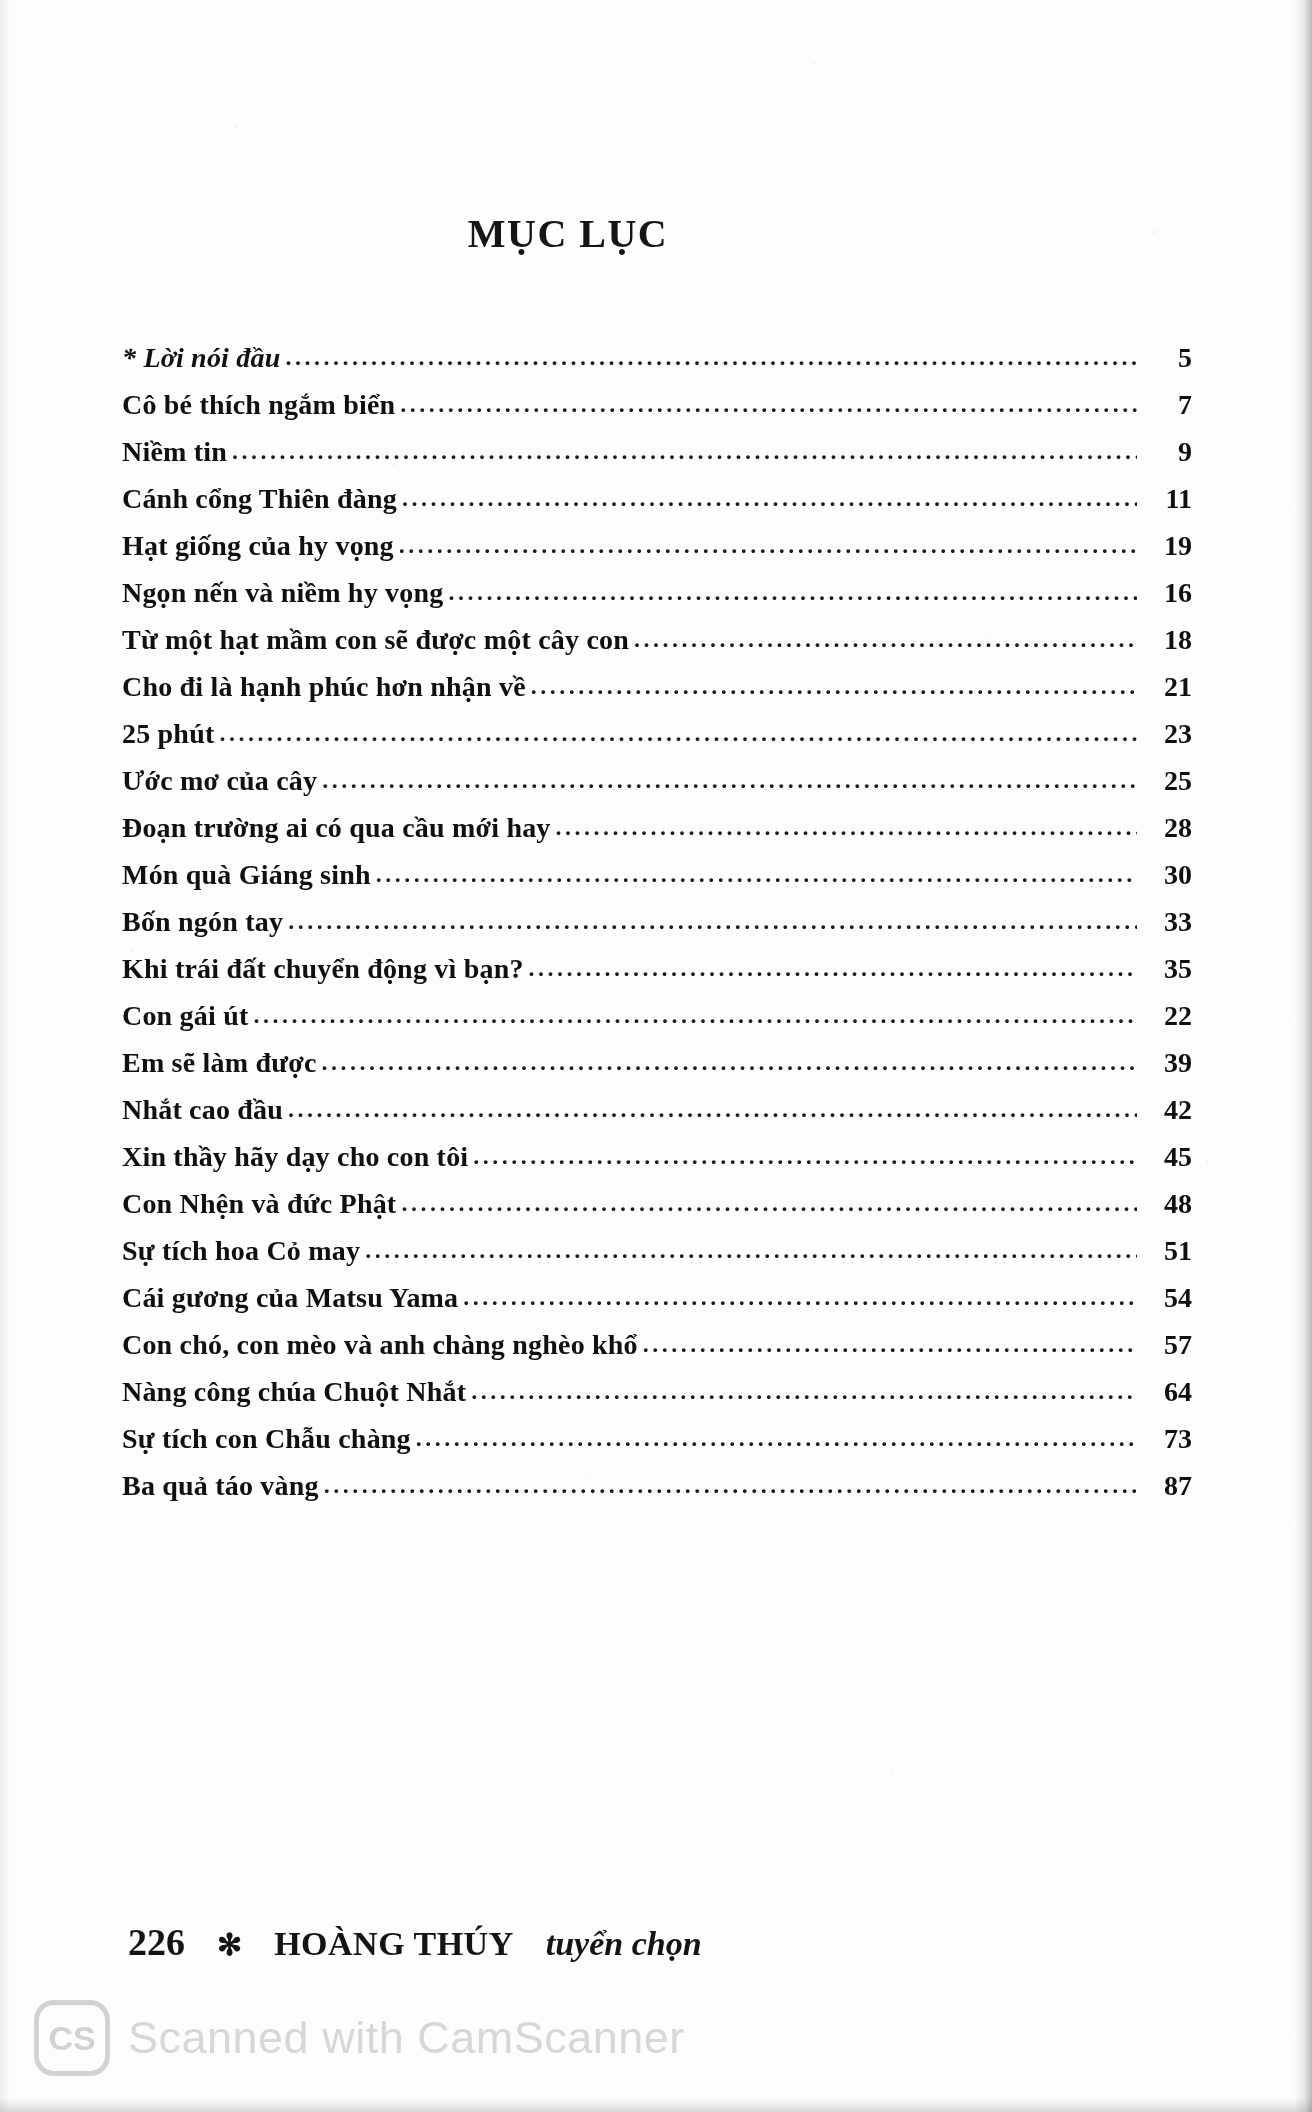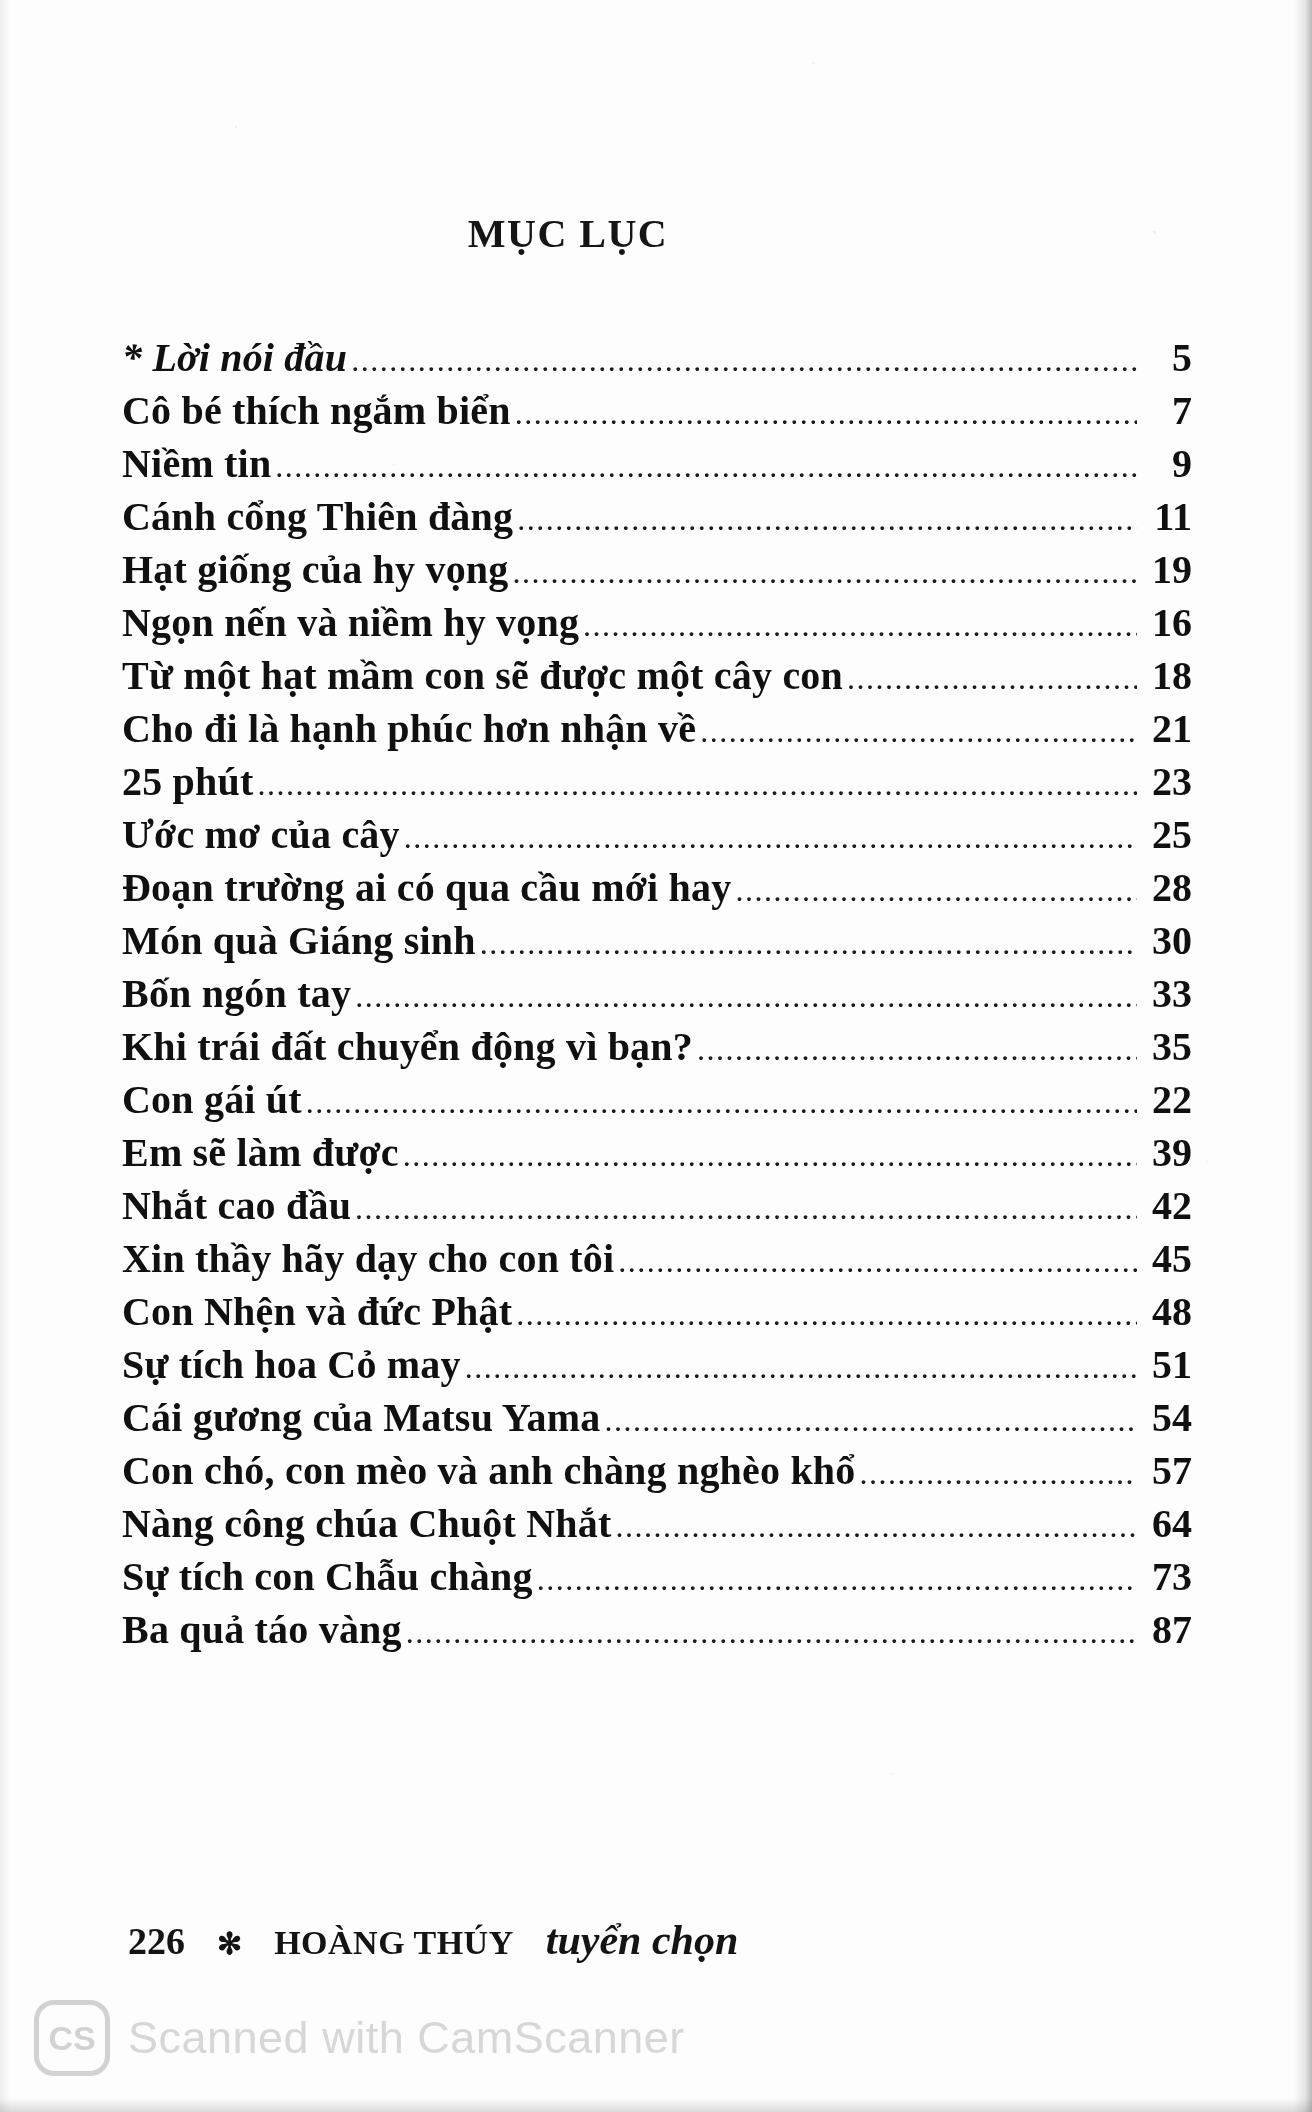--- a/index.html
+++ b/index.html
@@ -83,21 +83,21 @@
   .toc-list {
     position: absolute;
     left: 122px;
     top: 338px;
     width: 1070px;
   }
 
   .toc-entry {
     display: flex;
     align-items: flex-end;
-    font-size: 40px;
+    font-size: 28px;
     color: #101010;
     line-height: 1.0;
     margin-bottom: 13px;
     white-space: nowrap;
   }
 
   .toc-entry .label {
     font-weight: bold;
     letter-spacing: 0.2px;
     flex: 0 0 auto;
@@ -151,21 +151,21 @@
   .footer .star {
     font-size: 30px;
     font-weight: bold;
   }
   .footer .author {
     font-size: 34px;
     font-weight: bold;
     letter-spacing: 0.5px;
   }
   .footer .role {
-    font-size: 42px;
+    font-size: 34px;
     font-style: italic;
     font-weight: bold;
   }
 
   
   .watermark {
     position: absolute;
     left: 34px;
     bottom: 36px;
     display: flex;

